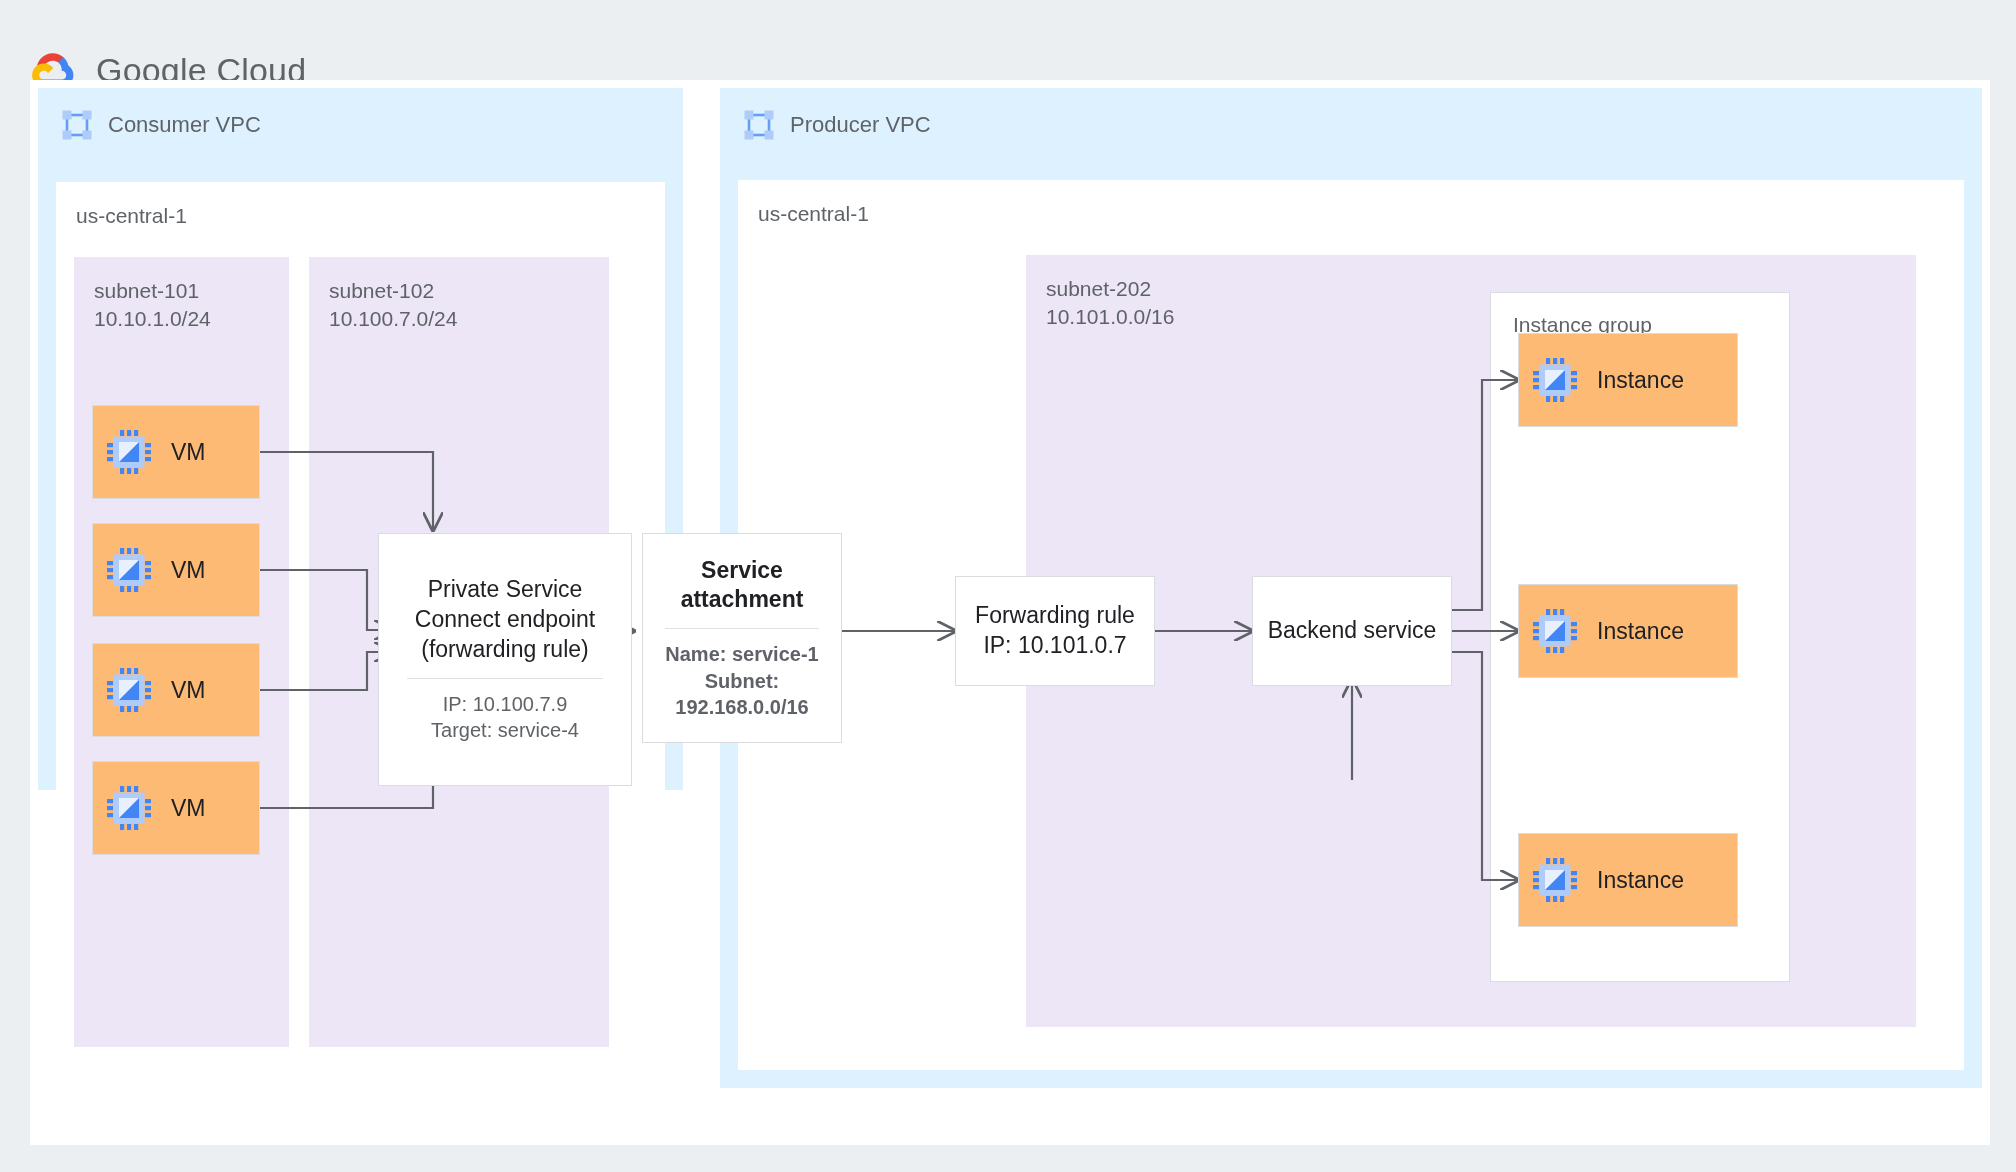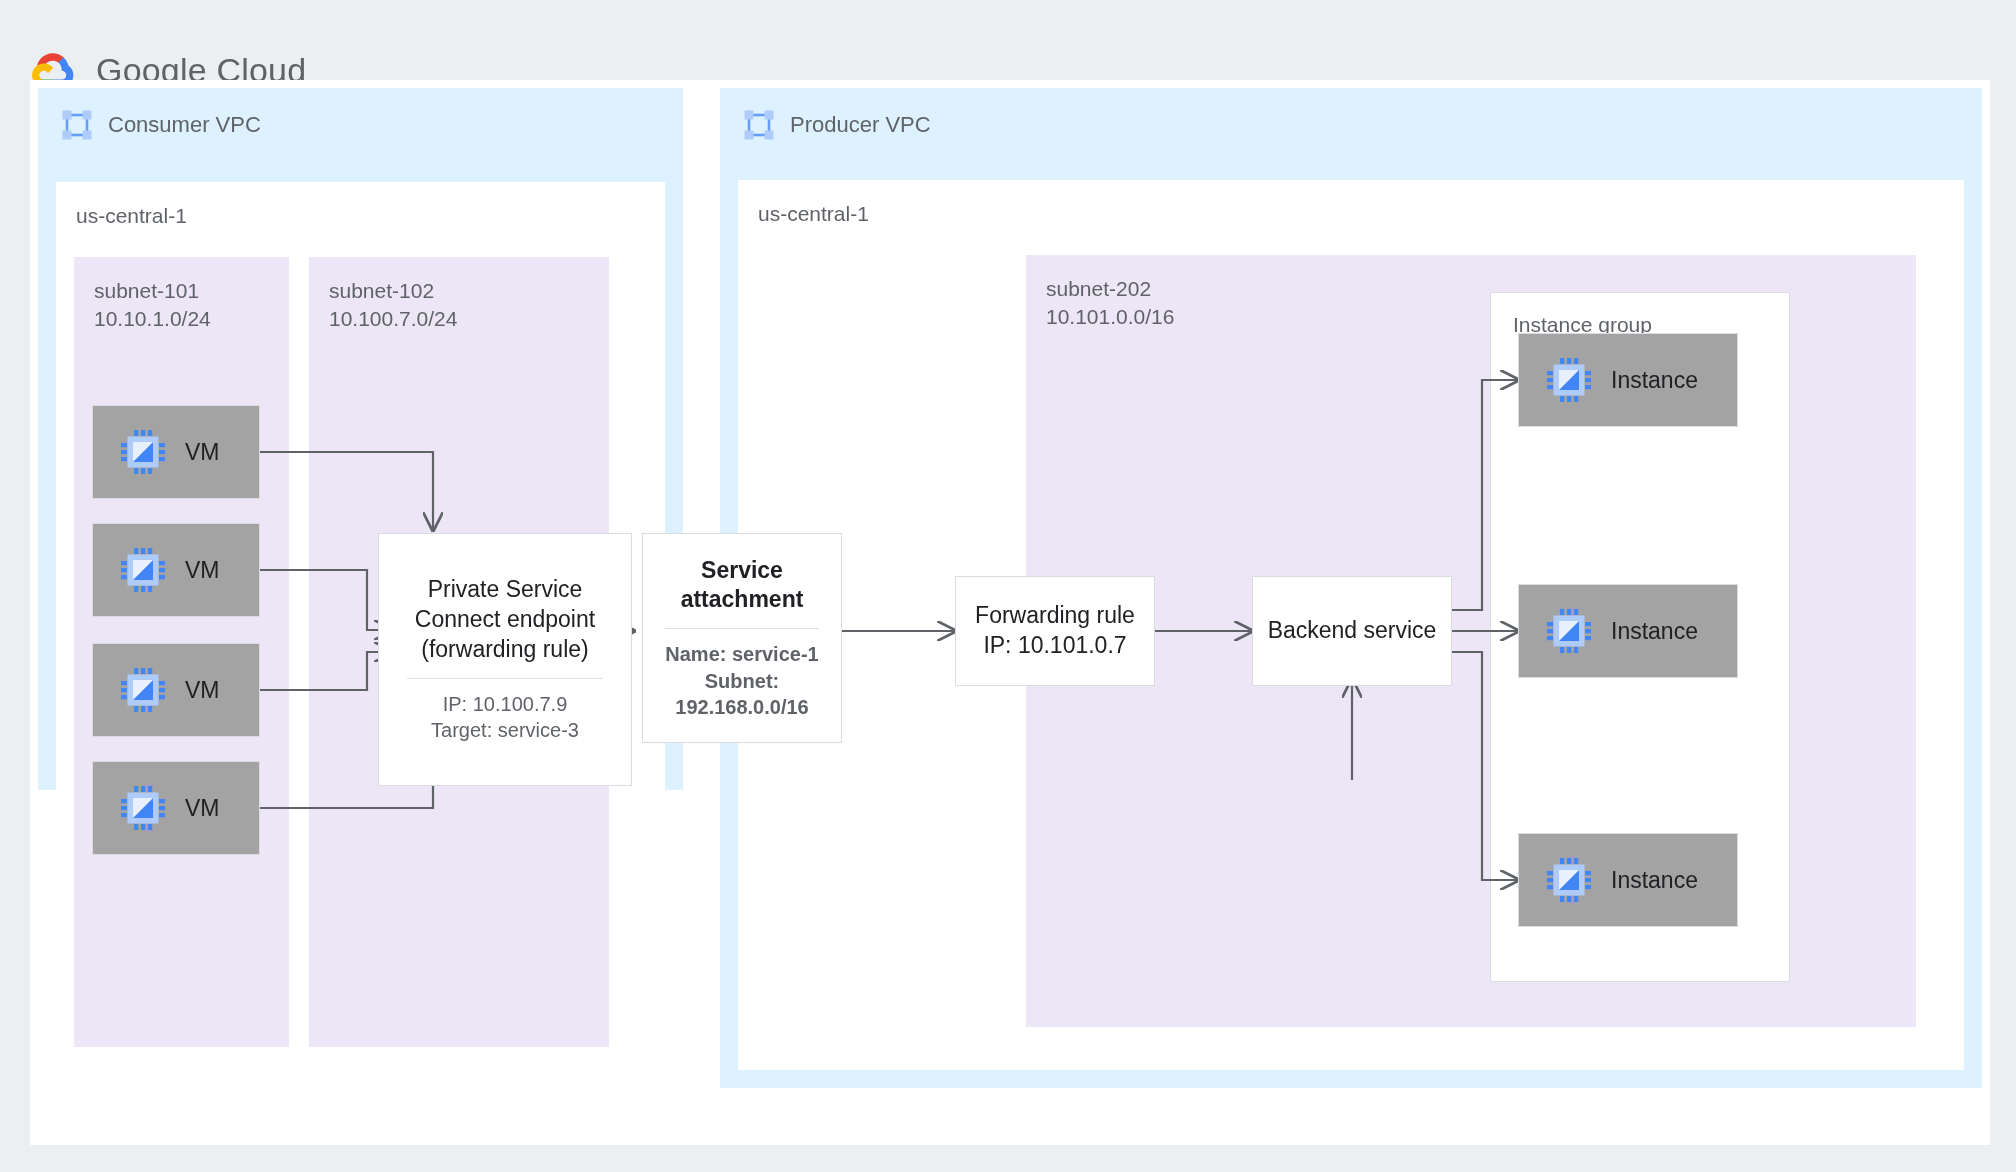--- a/index.html
+++ b/index.html
@@ -45,23 +45,23 @@
   .node {
     position: absolute; background: #ffffff; border: 1px solid #dadce0;
     display: flex; flex-direction: column; align-items: center; justify-content: center;
   }
   .node-title { font-size: 23px; color: #202124; text-align: center; line-height: 1.3; }
   .node-sub { font-size: 20px; color: #5f6368; text-align: center; line-height: 1.32; }
   .node-rule { width: 78%; height: 1px; background: #e0e0e0; margin: 13px 0 12px 0; }
 
   
   .vm-box {
-    position: absolute; background: #a3a3a3; border: 1px solid #dadce0;
+    position: absolute; background: #fdba74; border: 1px solid #dadce0;
     display: flex; flex-direction: row; align-items: center; justify-content: flex-start;
-    padding-left: 28px; gap: 20px;
+    padding-left: 14px; gap: 20px;
   }
   .vm-label { font-size: 23px; color: #202124; white-space: nowrap; }
   .chip-icon { width: 44px; height: 44px; flex: 0 0 44px; }
 
   
   .group-panel { position: absolute; background: #ffffff; border: 1px solid #dadce0; }
   .group-label { position: absolute; left: 22px; top: 20px; font-size: 21px; color: #5f6368; white-space: nowrap; }
 
   
   .wires { position: absolute; left: 0; top: 0; width: 1960px; height: 1065px; pointer-events: none; }
@@ -273,21 +273,21 @@
 
     <div class="node" style="left:348px; top:453px; width:254px; height:253px;">
       <div class="node-title">
         <span>Private Service</span><br>
         <span>Connect endpoint</span><br>
         <span>(forwarding rule)</span>
       </div>
       <div class="node-rule"></div>
       <div class="node-sub">
         <span>IP: 10.100.7.9</span><br>
-        <span>Target: service-3</span>
+        <span>Target: service-4</span>
       </div>
     </div>
 
     <div class="node" style="left:612px; top:453px; width:200px; height:210px;font-weight:bold;">
       <div class="node-title">Service attachment</div>
       <div class="node-rule"></div>
       <div class="node-sub">
         <span>Name: service-1</span><br>
         <span>Subnet:</span><br>
         <span>192.168.0.0/16</span>

